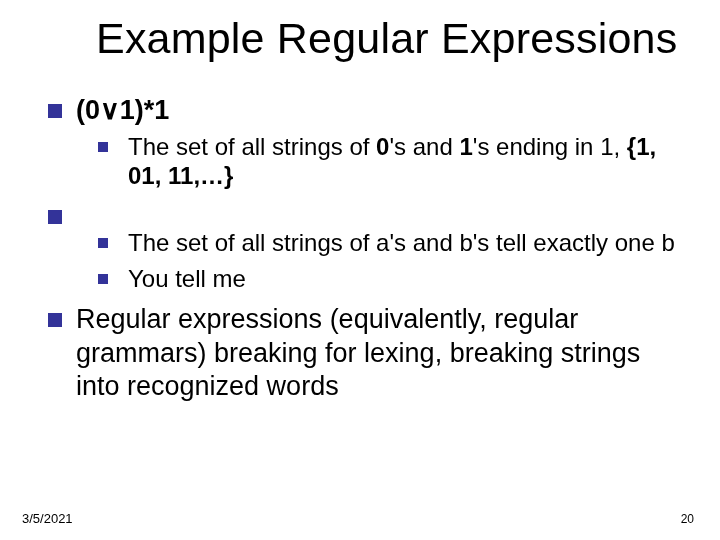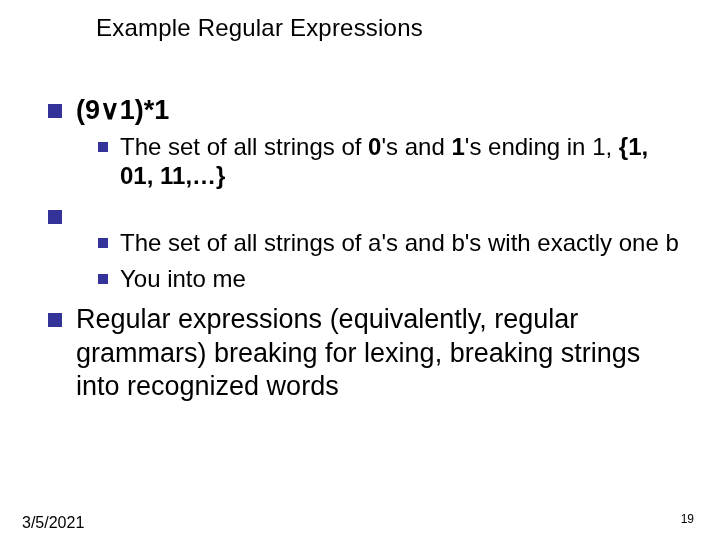--- a/index.html
+++ b/index.html
@@ -16,21 +16,21 @@
   .slide {
     width: 720px;
     height: 540px;
     position: relative;
     box-sizing: border-box;
   }
   .title {
     position: absolute;
     top: 14px;
     left: 96px;
-    font-size: 24px;
+    font-size: 43px;
     font-family: Verdana, Geneva, sans-serif;
     color: #000;
     letter-spacing: 0.2px;
   }
   .content {
     position: absolute;
     top: 84px;
     left: 48px;
     right: 40px;
   }
@@ -51,38 +51,39 @@
     font-size: 27px;
     line-height: 1.25;
   }
   .lv1.bold .text { font-weight: bold; }
   .lv2 {
     display: flex;
     align-items: flex-start;
     margin-left: 50px;
     margin-top: 4px;
     margin-bottom: 6px;
+    gap: 8px;
   }
   .lv2 .bullet {
     width: 10px;
     height: 10px;
     background: #333399;
     margin-top: 10px;
     margin-right: 12px;
     flex: 0 0 10px;
   }
   .lv2 .text {
     font-size: 24px;
     line-height: 1.22;
   }
   .footer-left {
     position: absolute;
     left: 22px;
-    bottom: 8px;
-    font-size: 16px;
+    bottom: 14px;
+    font-size: 13px;
     color: #000;
     font-family: Arial, sans-serif;
   }
   .footer-right {
     position: absolute;
     right: 26px;
     bottom: 14px;
     font-size: 12px;
     color: #000;
     font-family: Arial, sans-serif;
@@ -92,43 +93,43 @@
 </head>
 <body>
 <div class="slide">
 
   <div class="title">Example Regular Expressions</div>
 
   <div class="content">
 
     <div class="lv1 bold">
       <div class="bullet"></div>
-      <div class="text">(9∨1)*1</div>
+      <div class="text">(0∨1)*1</div>
     </div>
     <div class="lv2">
       <div class="bullet"></div>
       <div class="text">The set of all strings of <b>0</b>'s and <b>1</b>'s ending in 1, <b>{1, 01, 11,…}</b></div>
     </div>
 
     <div class="lv1 bold">
       <div class="bullet"></div>
     </div>
     <div class="lv2">
       <div class="bullet"></div>
-      <div class="text">The set of all strings of a's and b's with exactly one b</div>
+      <div class="text">The set of all strings of a's and b's tell exactly one b</div>
     </div>
 
     <div class="lv2">
       <div class="bullet"></div>
-      <div class="text">You into me</div>
+      <div class="text">You tell me</div>
     </div>
 
     <div class="lv1">
       <div class="bullet"></div>
       <div class="text">Regular expressions (equivalently, regular grammars) breaking for lexing, breaking strings into recognized words</div>
     </div>
 
   </div>
 
   <div class="footer-left">3/5/2021</div>
-  <div class="footer-right">19</div>
+  <div class="footer-right">20</div>
 
 </div>
 
 </body></html>

